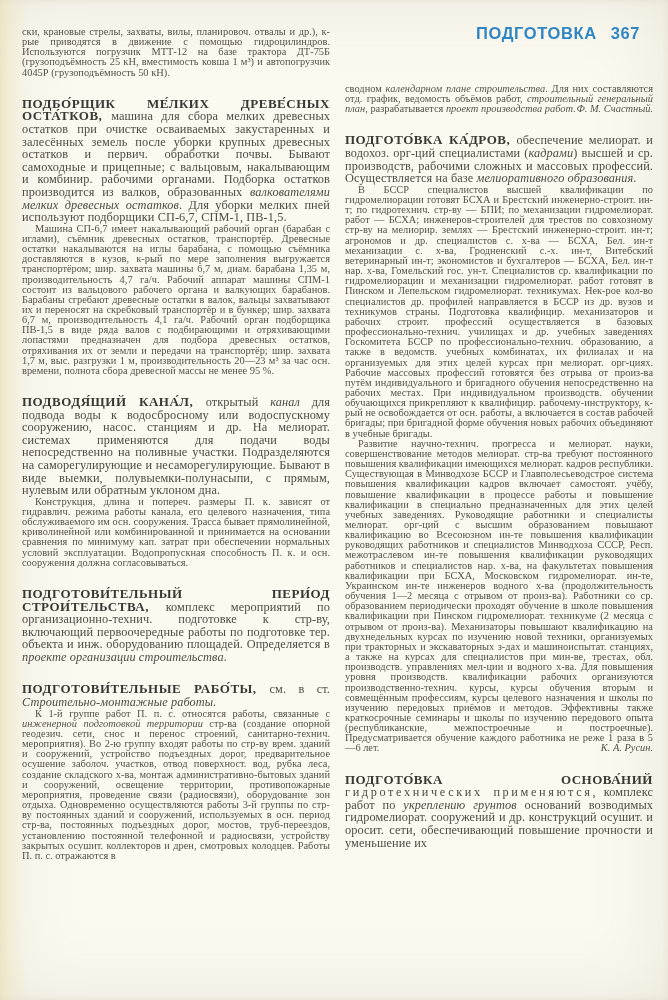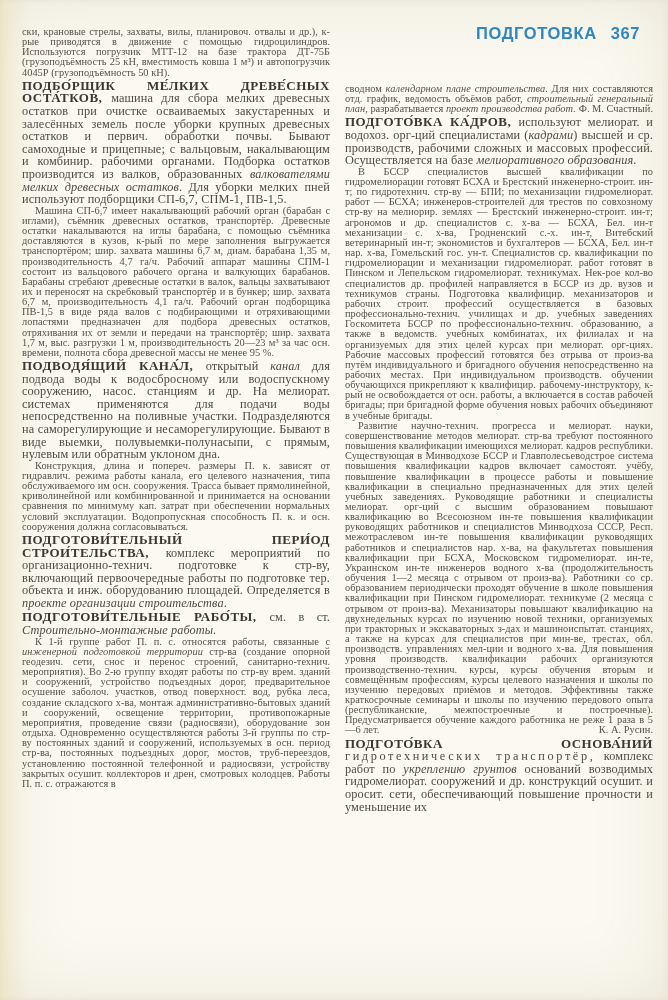--- a/index.html
+++ b/index.html
@@ -27,25 +27,25 @@
   .cols {
     position:absolute; top:27px; left:22px;
     display:flex; gap:15px;
   }
   .col { width:308px; text-align:justify; }
   .col-right { padding-top:57px; }
   p { margin:0; padding:0; }
   p.body  { font-size:12.3px; line-height:12.6px; letter-spacing:.1px; }
   p.petit { font-size:10.4px; line-height:10.15px; color:#56524b; }
   p.ind   { text-indent:13px; }
-  p.body + p.body, p.petit + p.body { margin-top:2px; }
+  p.body + p.body, p.petit + p.body { margin-top:20px; }
   .r-b  { font-weight:bold; font-size:1.06em; letter-spacing:.5px; color:#3b3833; }
   .r-i  { font-style:italic; }
   .r-sp { letter-spacing:2.6px; }
-  .r-sig{ float:right; }
+  .r-sig{ font-style:italic; float:right; }
 </style>
 </head>
 <body>
 
 <div class="page">
   <div class="edge-tint"></div>
 
   <div class="running-head" style="color: rgb(47, 134, 196);">
     <span>ПОДГОТОВКА</span><span class="pageno">367</span>
   </div>
@@ -56,19 +56,19 @@
         <p class="body"><span class="r-b">ПОДБО́РЩИК МЕ́ЛКИХ ДРЕВЕ́СНЫХ ОСТА́ТКОВ, </span><span>машина для сбора мелких древесных остатков при очистке осваиваемых закустаренных и залесённых земель после уборки крупных древесных остатков и первич. обработки почвы. Бывают самоходные и прицепные; с вальцовым, накалывающим и комбинир. рабочими органами. Подборка остатков производится из валков, образованных </span><span class="r-i">валкователями мелких древесных остатков</span><span>. Для уборки мелких пней используют подборщики СП-6,7, СПМ-1, ПВ-1,5.</span></p>
         <p class="petit ind"><span>Машина СП-6,7 имеет накалывающий рабочий орган (барабан с иглами), съёмник древесных остатков, транспортёр. Древесные остатки накалываются на иглы барабана, с помощью съёмника доставляются в кузов, к-рый по мере заполнения выгружается транспортёром; шир. захвата машины 6,7 м, диам. барабана 1,35 м, производительность 4,7 га/ч. Рабочий аппарат машины СПМ-1 состоит из вальцового рабочего органа и валкующих барабанов. Барабаны сгребают древесные остатки в валок, вальцы захватывают их и переносят на скребковый транспортёр и в бункер; шир. захвата 6,7 м, производительность 4,1 га/ч. Рабочий орган подборщика ПВ-1,5 в виде ряда валов с подбирающими и отряхивающими лопастями предназначен для подбора древесных остатков, отряхивания их от земли и передачи на транспортёр; шир. захвата 1,7 м, выс. разгрузки 1 м, производительность 20—23 м³ за час осн. времени, полнота сбора древесной массы не менее 95 %.</span></p>
         <p class="body"><span class="r-b">ПОДВОДЯ́ЩИЙ КАНА́Л, </span><span>открытый </span><span class="r-i">канал</span><span> для подвода воды к водосбросному или водоспускному сооружению, насос. станциям и др. На мелиорат. системах применяются для подачи воды непосредственно на поливные участки. Подразделяются на саморегулирующие и несаморегулирующие. Бывают в виде выемки, полувыемки-полунасыпи, с прямым, нулевым или обратным уклоном дна.</span></p>
         <p class="petit ind"><span>Конструкция, длина и попереч. размеры П. к. зависят от гидравлич. режима работы канала, его целевого назначения, типа обслуживаемого им осн. сооружения. Трасса бывает прямолинейной, криволинейной или комбинированной и принимается на основании сравнения по минимуму кап. затрат при обеспечении нормальных условий эксплуатации. Водопропускная способность П. к. и осн. сооружения должна согласовываться.</span></p>
         <p class="body"><span class="r-b">ПОДГОТОВИ́ТЕЛЬНЫЙ ПЕРИ́ОД СТРОИ́ТЕЛЬСТВА, </span><span>комплекс мероприятий по организационно-технич. подготовке к стр-ву, включающий первоочередные работы по подготовке тер. объекта и инж. оборудованию площадей. Определяется в </span><span class="r-i">проекте организации строительства</span><span>.</span></p>
         <p class="body"><span class="r-b">ПОДГОТОВИ́ТЕЛЬНЫЕ РАБО́ТЫ, </span><span>см. в ст. </span><span class="r-i">Строительно-монтажные работы.</span></p>
         <p class="petit ind"><span>К 1-й группе работ П. п. с. относятся работы, связанные с </span><span class="r-i">инженерной подготовкой территории</span><span> стр-ва (создание опорной геодезич. сети, снос и перенос строений, санитарно-технич. мероприятия). Во 2-ю группу входят работы по стр-ву врем. зданий и сооружений, устройство подъездных дорог, предварительное осушение заболоч. участков, отвод поверхност. вод, рубка леса, создание складского х-ва, монтаж административно-бытовых зданий и сооружений, освещение территории, противопожарные мероприятия, проведение связи (радиосвязи), оборудование зон отдыха. Одновременно осуществляются работы 3-й группы по стр-ву постоянных зданий и сооружений, используемых в осн. период стр-ва, постоянных подъездных дорог, мостов, труб-переездов, установлению постоянной телефонной и радиосвязи, устройству закрытых осушит. коллекторов и дрен, смотровых колодцев. Работы П. п. с. отражаются в</span></p>
       </div>
     <div class="col col-right">
         <p class="petit"><span>сводном </span><span class="r-i">календарном плане строительства</span><span>. Для них составляются отд. график, ведомость объёмов работ, </span><span class="r-i">строительный генеральный план</span><span>, разрабатывается </span><span class="r-i">проект производства работ</span><span>. </span><span class="r-sig">Ф. М. Счастный.</span></p>
-        <p class="body"><span class="r-b">ПОДГОТО́ВКА КА́ДРОВ, </span><span>используют мелиорат. и водохоз. орг-ций специалистами (</span><span class="r-i">кадрами</span><span>) высшей и ср. производств, рабочими сложных и массовых профессий. Осуществляется на базе </span><span class="r-i">мелиоративного образования</span><span>.</span></p>
+        <p class="body"><span class="r-b">ПОДГОТО́ВКА КА́ДРОВ, </span><span>обеспечение мелиорат. и водохоз. орг-ций специалистами (</span><span class="r-i">кадрами</span><span>) высшей и ср. производств, рабочими сложных и массовых профессий. Осуществляется на базе </span><span class="r-i">мелиоративного образования</span><span>.</span></p>
         <p class="petit ind"><span>В БССР специалистов высшей квалификации по гидромелиорации готовят БСХА и Брестский инженерно-строит. ин-т; по гидротехнич. стр-ву — БПИ; по механизации гидромелиорат. работ — БСХА; инженеров-строителей для трестов по совхозному стр-ву на мелиорир. землях — Брестский инженерно-строит. ин-т; агрономов и др. специалистов с. х-ва — БСХА, Бел. ин-т механизации с. х-ва, Гродненский с.-х. ин-т, Витебский ветеринарный ин-т; экономистов и бухгалтеров — БСХА, Бел. ин-т нар. х-ва, Гомельский гос. ун-т. Специалистов ср. квалификации по гидромелиорации и механизации гидромелиорат. работ готовят в Пинском и Лепельском гидромелиорат. техникумах. Нек-рое кол-во специалистов др. профилей направляется в БССР из др. вузов и техникумов страны. Подготовка квалифицир. механизаторов и рабочих строит. профессий осуществляется в базовых профессионально-технич. училищах и др. учебных заведениях Госкомитета БССР по профессионально-технич. образованию, а также в ведомств. учебных комбинатах, их филиалах и на организуемых для этих целей курсах при мелиорат. орг-циях. Рабочие массовых профессий готовятся без отрыва от произ-ва путём индивидуального и бригадного обучения непосредственно на рабочих местах. При индивидуальном производств. обучении обучающихся прикрепляют к квалифицир. рабочему-инструктору, к-рый не освобождается от осн. работы, а включается в состав рабочей бригады; при бригадной форме обучения новых рабочих объединяют в учебные бригады.</span></p>
         <p class="petit ind"><span>Развитие научно-технич. прогресса и мелиорат. науки, совершенствование методов мелиорат. стр-ва требуют постоянного повышения квалификации имеющихся мелиорат. кадров республики. Существующая в Минводхозе БССР и Главполесьеводстрое система повышения квалификации кадров включает самостоят. учёбу, повышение квалификации в процессе работы и повышение квалификации в специально предназначенных для этих целей учебных заведениях. Руководящие работники и специалисты мелиорат. орг-ций с высшим образованием повышают квалификацию во Всесоюзном ин-те повышения квалификации руководящих работников и специалистов Минводхоза СССР, Респ. межотраслевом ин-те повышения квалификации руководящих работников и специалистов нар. х-ва, на факультетах повышения квалификации при БСХА, Московском гидромелиорат. ин-те, Украинском ин-те инженеров водного х-ва (продолжительность обучения 1—2 месяца с отрывом от произ-ва). Работники со ср. образованием периодически проходят обучение в школе повышения квалификации при Пинском гидромелиорат. техникуме (2 месяца с отрывом от произ-ва). Механизаторы повышают квалификацию на двухнедельных курсах по изучению новой техники, организуемых при тракторных и экскаваторных з-дах и машиноиспытат. станциях, а также на курсах для специалистов при мин-ве, трестах, обл. производств. управлениях мел-ции и водного х-ва. Для повышения уровня производств. квалификации рабочих организуются производственно-технич. курсы, курсы обучения вторым и совмещённым профессиям, курсы целевого назначения и школы по изучению передовых приёмов и методов. Эффективны также краткосрочные семинары и школы по изучению передового опыта (республиканские, межпостроечные и построечные). Предусматривается обучение каждого работника не реже 1 раза в 5—6 лет. </span><span class="r-sig">К. А. Русин.</span></p>
-        <p class="body"><span class="r-b">ПОДГОТО́ВКА ОСНОВА́НИЙ </span><span class="r-sp">гидротехнических транспортёр</span><span>, комплекс работ по </span><span class="r-i">укреплению грунтов</span><span> оснований возводимых гидромелиорат. сооружений и др. конструкций осушит. и оросит. сети, обеспечивающий повышение прочности и уменьшение их</span></p>
+        <p class="body"><span class="r-b">ПОДГОТО́ВКА ОСНОВА́НИЙ </span><span class="r-sp">гидротехнических применяются</span><span>, комплекс работ по </span><span class="r-i">укреплению грунтов</span><span> оснований возводимых гидромелиорат. сооружений и др. конструкций осушит. и оросит. сети, обеспечивающий повышение прочности и уменьшение их</span></p>
       </div>
   </div>
 </div>
 
 </body></html>

